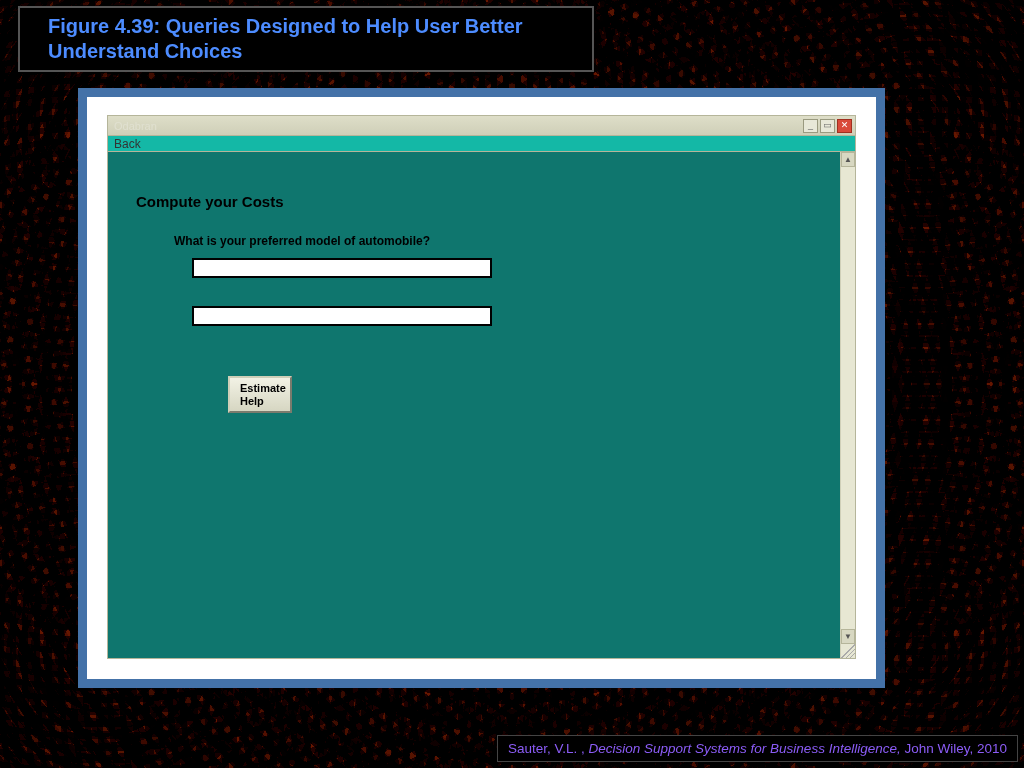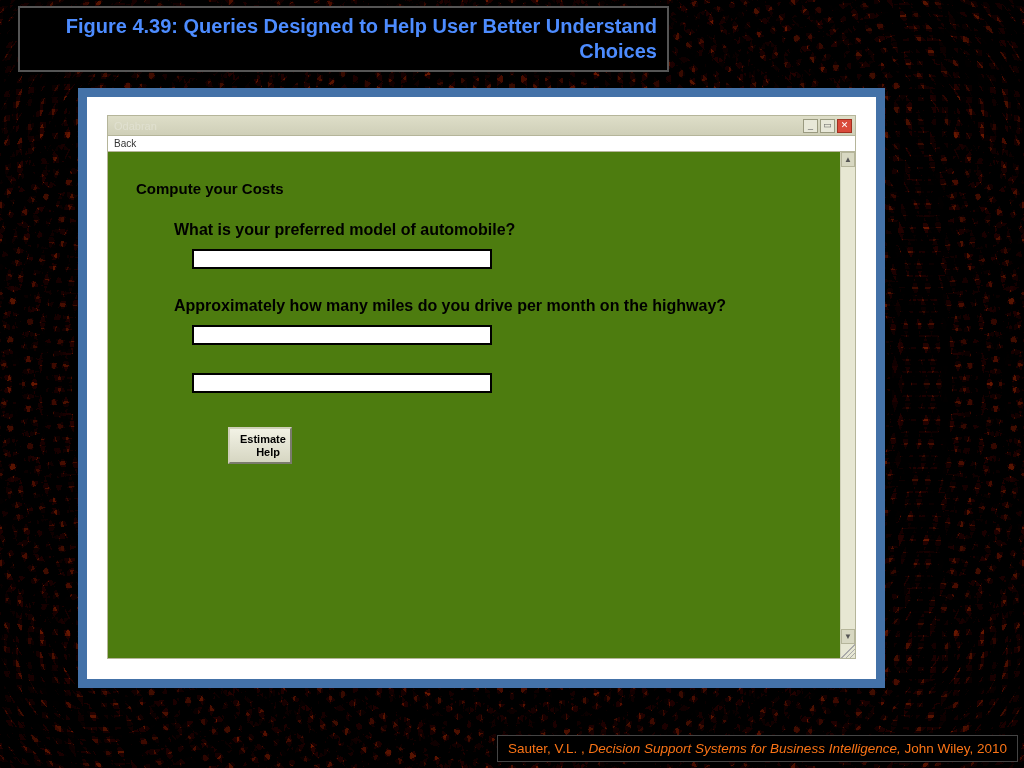--- a/index.html
+++ b/index.html
@@ -21,26 +21,25 @@
       repeating-radial-gradient(circle at 10% 85%, #6b5a3a 0 6px, #2a2230 6px 12px, #7a654a 12px 18px, #332a3a 18px 24px),
       repeating-radial-gradient(circle at 90% 85%, #6b5a3a 0 6px, #2a2230 6px 12px, #7a654a 12px 18px, #332a3a 18px 24px),
       repeating-radial-gradient(circle at 50% 50%, #5a4a32 0 10px, #2a2230 10px 20px, #6b5a3a 20px 30px);
     background-blend-mode: overlay, overlay, overlay, overlay, normal;
     filter: contrast(1.1) saturate(1.3);
   }
   .caption-box {
     position: absolute;
     left: 18px;
     top: 6px;
-    width: 651px;
+    width: 576px;
     background: #000;
     border: 2px solid #555;
-    padding: 6px 10px 6px 10px;
+    padding: 6px 10px 6px 28px;
     z-index: 5;
-    text-align: right;
   }
   .caption-box .fig {
     color: #4d8cff;
     font-weight: bold;
     font-size: 20px;
     line-height: 1.25;
   }
   .app-frame {
     position: absolute;
     left: 78px;
@@ -76,36 +75,36 @@
     width: 15px; height: 14px;
     background: #e8e8d8;
     border: 1px solid #9a9a80;
     display: flex; align-items: center; justify-content: center;
     font-size: 9px; line-height: 1;
     color: #666;
   }
   .win-btn.close { background: #d94a3a; color: #fff; border-color: #a03020; }
   .menubar {
     height: 16px;
-    background: #ffffff;
+    background: #14b8a6;
     border-bottom: 1px solid #b5b59a;
-    font-size: 10px;
+    font-size: 12px;
     color: #333;
     padding-left: 6px;
     display: flex;
     align-items: center;
   }
   .content-wrap {
     display: flex;
     height: calc(100% - 36px);
   }
   .content {
     flex: 1;
-    background: #4d7c0f;
-    padding: 28px 28px;
+    background: #0f766e;
+    padding: 41px 28px;
     font-size: 12px;
     color: #000;
     position: relative;
   }
   .scrollbar {
     width: 15px;
     background: #e7e7d3;
     border-left: 1px solid #cfcfb8;
     display: flex;
     flex-direction: column;
@@ -124,52 +123,52 @@
       linear-gradient(135deg, transparent 50%, #aaa 50% 55%, transparent 55% 65%, #aaa 65% 70%, transparent 70% 80%, #aaa 80% 85%, transparent 85%);
     background-position: right bottom;
     background-repeat: no-repeat;
   }
   h2.section-title {
     font-size: 15px;
     font-weight: bold;
     margin-bottom: 24px;
   }
   .field-group { margin-left: 38px; margin-bottom: 28px; }
-  .q-label { font-size: 16px; font-weight: bold; margin-bottom: 10px; }
+  .q-label { font-size: 12px; font-weight: bold; margin-bottom: 10px; }
   .text-input {
     display: block;
     width: 300px;
     height: 20px;
     border: 2px solid #000;
     background: #fff;
     margin-left: 18px;
     padding: 0 4px;
     font-size: 12px;
   }
   .estimate-btn {
     display: inline-block;
     margin-left: 92px;
-    margin-top: 6px;
+    margin-top: 22px;
     padding: 4px 10px;
     background: linear-gradient(#f2f2e5, #d6d6c2);
     border: 2px outset #cfcfb8;
     font-size: 11px;
     font-weight: bold;
-    text-align: right;
+    text-align: left;
     line-height: 1.15;
     cursor: pointer;
     width: 64px;
   }
   .citation-box {
     position: absolute;
     right: 6px;
     bottom: 6px;
     background: #000;
     border: 1px solid #444;
-    color: #f97316;
+    color: #8b5cf6;
     font-size: 13.5px;
     padding: 5px 10px;
     z-index: 5;
   }
   .citation-box .italic { font-style: italic; }
 </style>
 </head>
 <body>
 
 <div class="bg"></div>
@@ -197,24 +196,20 @@
     <div class="content-wrap">
       <div class="content">
 
         <h2 class="section-title">Compute your Costs</h2>
 
         <div class="field-group">
           <div class="q-label">What is your preferred model of automobile?</div>
           <input class="text-input" type="text" value="" style="">
         </div>
 
-        <div class="field-group">
-          <div class="q-label">Approximately how many miles do you drive per month on the highway?</div>
-          <input class="text-input" type="text" value="" style="">
-        </div>
 
         <div class="field-group">
           <input class="text-input" type="text" value="" style="">
         </div>
 
         <button class="estimate-btn">
           <span>Estimate</span><br>
           <span>Help</span>
         </button>
 

